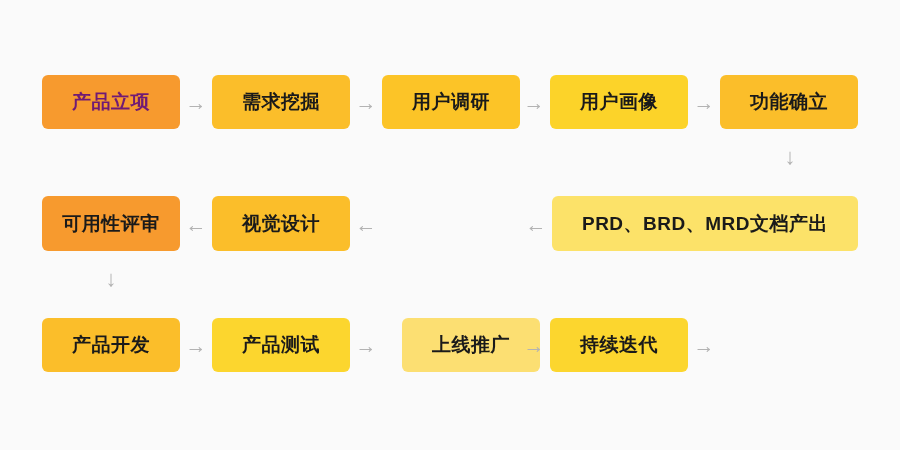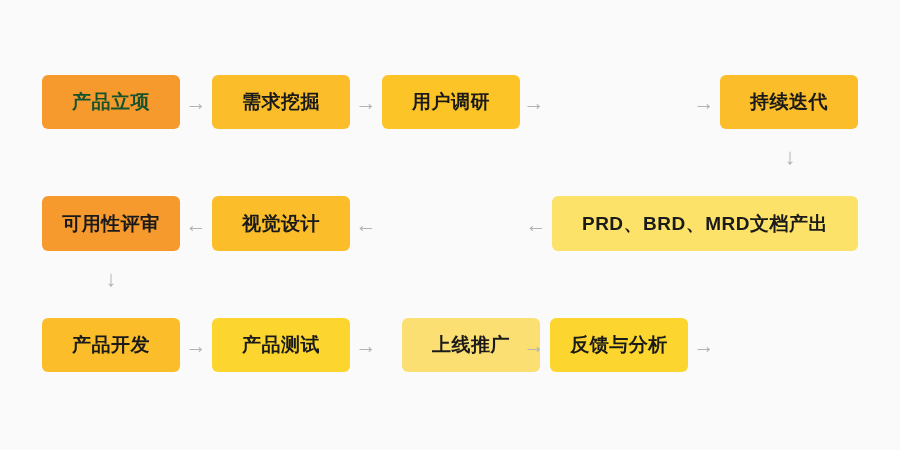--- a/index.html
+++ b/index.html
@@ -44,31 +44,32 @@
     user-select: none;
   }
   .arrow.vertical {
     font-size: 22px;
   }
 </style>
 </head>
 <body>
 
 <div id="flow-canvas" style="background: rgb(250, 250, 250); width: 900px; height: 450px;">
-    <div class="node" style="left: 42px; top: 75px; width: 138px; height: 54px; background: rgb(247, 154, 46); border-radius: 6px; color: #14532d;">产品立项</div>
+    <div class="node" style="left: 42px; top: 75px; width: 138px; height: 54px; background: rgb(247, 154, 46); border-radius: 6px; color: #701a75;">产品立项</div>
     <div class="node" style="left: 212px; top: 75px; width: 138px; height: 54px; background: rgb(251, 190, 42); border-radius: 6px; color: rgb(26, 26, 26);">需求挖掘</div>
     <div class="node" style="left: 382px; top: 75px; width: 138px; height: 54px; background: rgb(252, 196, 39); border-radius: 6px; color: rgb(26, 26, 26);">用户调研</div>
-    <div class="node" style="left: 720px; top: 75px; width: 138px; height: 54px; background: rgb(251, 190, 42); border-radius: 6px; color: rgb(26, 26, 26);">持续迭代</div>
+    <div class="node" style="left: 550px; top: 75px; width: 138px; height: 54px; background: rgb(252, 211, 41); border-radius: 6px; color: rgb(26, 26, 26);">用户画像</div>
+    <div class="node" style="left: 720px; top: 75px; width: 138px; height: 54px; background: rgb(251, 190, 42); border-radius: 6px; color: rgb(26, 26, 26);">功能确立</div>
     <div class="node" style="left: 42px; top: 196px; width: 138px; height: 55px; background: rgb(247, 154, 46); border-radius: 6px; color: rgb(26, 26, 26);">可用性评审</div>
     <div class="node" style="left: 212px; top: 196px; width: 138px; height: 55px; background: rgb(251, 190, 42); border-radius: 6px; color: rgb(26, 26, 26);">视觉设计</div>
     <div class="node" style="left: 552px; top: 196px; width: 306px; height: 55px; background: rgb(252, 226, 105); border-radius: 6px; color: rgb(26, 26, 26);">PRD、BRD、MRD文档产出</div>
     <div class="node" style="left: 42px; top: 318px; width: 138px; height: 54px; background: rgb(251, 190, 42); border-radius: 6px; color: rgb(26, 26, 26);">产品开发</div>
     <div class="node" style="left: 212px; top: 318px; width: 138px; height: 54px; background: rgb(252, 214, 46); border-radius: 6px; color: rgb(26, 26, 26);">产品测试</div>
     <div class="node" style="left: 382px; top: 318px; width: 138px; height: 54px; background: rgb(252, 223, 114); border-radius: 6px; color: rgb(26, 26, 26); margin-left: 20px;">上线推广</div>
-    <div class="node" style="left: 550px; top: 318px; width: 138px; height: 54px; background: rgb(252, 214, 46); border-radius: 6px; color: rgb(26, 26, 26);">反馈与分析</div>
+    <div class="node" style="left: 550px; top: 318px; width: 138px; height: 54px; background: rgb(252, 214, 46); border-radius: 6px; color: rgb(26, 26, 26);">持续迭代</div>
     <div class="arrow" style="left: 180px; top: 90px; width: 32px; height: 24px; color: rgb(179, 179, 179);">→</div>
     <div class="arrow" style="left: 350px; top: 90px; width: 32px; height: 24px; color: rgb(179, 179, 179);">→</div>
     <div class="arrow" style="left: 518px; top: 90px; width: 32px; height: 24px; color: rgb(179, 179, 179);">→</div>
     <div class="arrow" style="left: 688px; top: 90px; width: 32px; height: 24px; color: rgb(179, 179, 179);">→</div>
     <div class="arrow vertical" style="left: 774px; top: 140px; width: 32px; height: 34px; color: rgb(179, 179, 179);">↓</div>
     <div class="arrow" style="left: 520px; top: 212px; width: 32px; height: 24px; color: rgb(179, 179, 179);">←</div>
     <div class="arrow" style="left: 350px; top: 212px; width: 32px; height: 24px; color: rgb(179, 179, 179);">←</div>
     <div class="arrow" style="left: 180px; top: 212px; width: 32px; height: 24px; color: rgb(179, 179, 179);">←</div>
     <div class="arrow vertical" style="left: 95px; top: 262px; width: 32px; height: 34px; color: rgb(179, 179, 179);">↓</div>
     <div class="arrow" style="left: 180px; top: 333px; width: 32px; height: 24px; color: rgb(179, 179, 179);">→</div>

